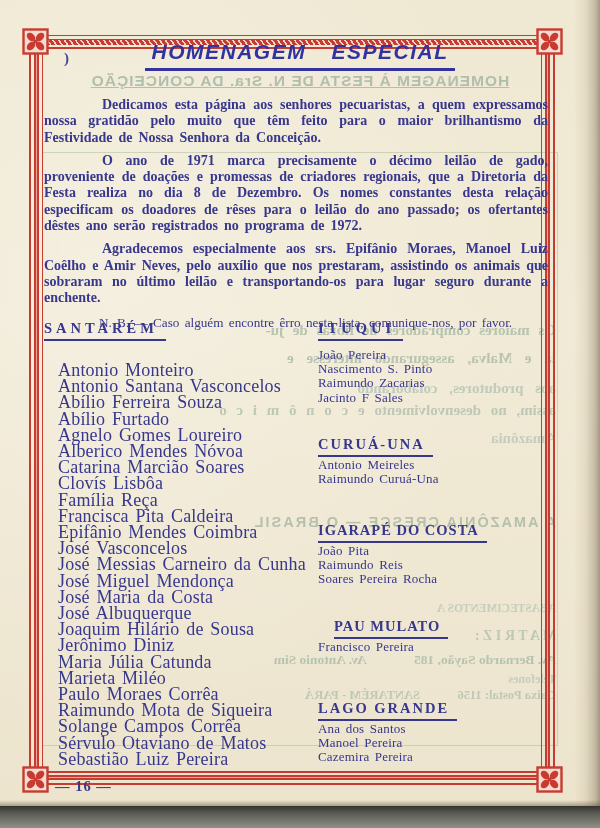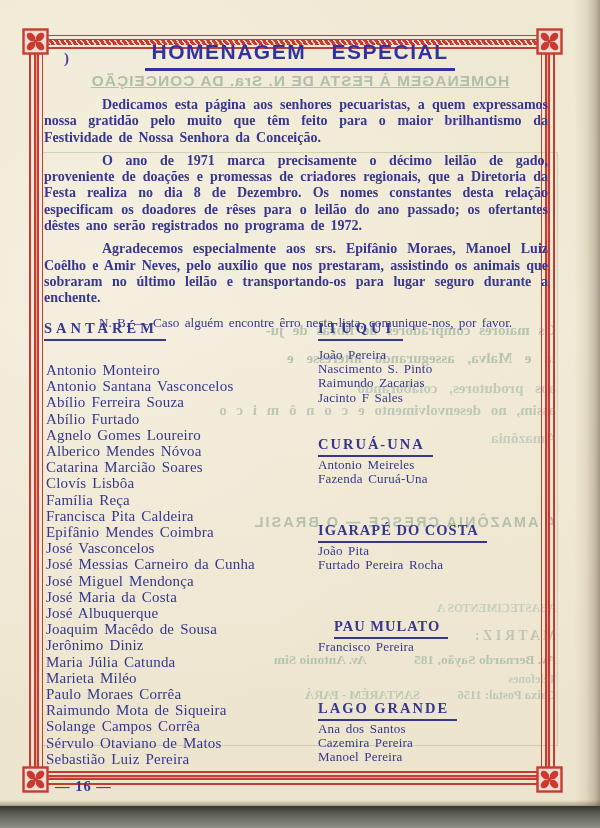--- a/index.html
+++ b/index.html
@@ -36,34 +36,34 @@
   .rosette{position:absolute;width:27px;height:27px;}
   .rosette.tl{left:-7px;top:-7px}.rosette.tr{right:-8px;top:-7px}
   .rosette.bl{left:-7px;bottom:-8px}.rosette.br{right:-8px;bottom:-8px}
   
   .bleed{position:absolute;left:44px;width:512px;color:#b5c2ad;
     transform:scaleX(-1);font-weight:bold;white-space:nowrap;opacity:.95;}
   .bleed-box{position:absolute;left:42px;top:152px;width:514px;height:592px;
     border:1px solid rgba(150,172,140,.40);}
   
   .ink{color:#37378e}
-  .title-wrap{position:absolute;left:44px;top:40px;width:512px;text-align:center;}
+  .title-wrap{position:absolute;left:44px;top:40px;width:512px;text-align:center;font-style:italic;}
   .title{display:inline-block;font-family:"Liberation Sans",sans-serif;font-weight:700;
     font-size:21px;letter-spacing:1.5px;word-spacing:18px;color:#3232a0;
     border-bottom:3px solid #3232a0;padding:0 6px 4px 6px;}
   .stray{position:absolute;left:64px;top:50px;font-size:15px;font-weight:bold;color:#44449a;}
   .paras{position:absolute;left:44px;top:97px;width:512px;}
   .para{margin:0 8px 7px 0;text-align:justify;font-size:14px;line-height:16.3px;
     font-weight:700;word-spacing:2.5px;text-indent:58px;}
   .nb{margin-top:8px;font-size:13.2px;font-weight:400;text-indent:55px;word-spacing:2px;}
   .sec-head{position:absolute;font-size:14.5px;font-weight:700;margin-top:14px;}
   .sec-head span{display:inline-block;border-bottom:2.5px solid #37378e;padding:0 8px 2px 0;}
   .ls-wide span{letter-spacing:4px;} .ls-mid span{letter-spacing:2px;} .ls-narrow span{letter-spacing:1px;}
   .namelist{position:absolute;font-weight:400;letter-spacing:.2px;word-spacing:2px;}
-  .namelist.lcol{font-size:15px;line-height:16.2px;}
+  .namelist.lcol{font-size:18px;line-height:16.2px;margin-left:12px;}
   .namelist.rcol{font-size:13px;line-height:14.2px;}
   .pageno{position:absolute;left:55px;top:778px;font-size:14.5px;font-weight:700;letter-spacing:1px;}
 </style>
 </head>
 <body>
 
 <div class="bleed-box"></div>
 <div class="bleed" style="top:72px;text-align:center;font-family:'Liberation Sans',sans-serif;font-size:15.5px;letter-spacing:1px;text-decoration:underline;color:#aebcaa">HOMENAGEM À FESTA DE N. Sra. DA CONCEIÇÃO</div>
 <div class="bleed" style="top:322px;font-size:15px;padding-left:95px;word-spacing:5px">Os maiores compradores de fibras de ju-</div>
 <div class="bleed" style="top:350px;font-size:15px;padding-left:95px;word-spacing:9px">la e Malva, assegurando interesse e</div>
@@ -153,21 +153,21 @@
     <div>Catarina Marcião Soares</div>
     <div>Clovís Lisbôa</div>
     <div>Família Reça</div>
     <div>Francisca Pita Caldeira</div>
     <div>Epifânio Mendes Coimbra</div>
     <div>José Vasconcelos</div>
     <div>José Messias Carneiro da Cunha</div>
     <div>José Miguel Mendonça</div>
     <div>José Maria da Costa</div>
     <div>José Albuquerque</div>
-    <div>Joaquim Macêdo de Sousa</div>
+    <div>Joaquim Hilário de Sousa</div>
     <div>Jerônimo Diniz</div>
     <div>Maria Júlia Catunda</div>
     <div>Marieta Miléo</div>
     <div>Paulo Moraes Corrêa</div>
     <div>Raimundo Mota de Siqueira</div>
     <div>Solange Campos Corrêa</div>
     <div>Sérvulo Otaviano de Matos</div>
     <div>Sebastião Luiz Pereira</div>
   </div>
 
@@ -181,47 +181,48 @@
     <div>Raimundo Zacarias</div>
     <div>Jacinto F Sales</div>
   </div>
 
 <div class="sec-head ls-mid ink" style="left:318px;top:422px">
   <span>CURUÁ-UNA</span>
 </div>
 <div class="namelist rcol ink" style="left:318px;top:458px;width:230px">
 
 <div>Antonio Meireles</div>
-    <div>Fazenda Curuá-Una</div>
+    <div>Raimundo Curuá-Una</div>
   </div>
 
 <div class="sec-head ls-narrow ink" style="left:318px;top:508px">
   <span>IGARAPÉ DO COSTA</span>
 </div>
 <div class="namelist rcol ink" style="left:318px;top:544px;width:230px">
 
 <div>João Pita</div>
-    <div>Furtado Pereira Rocha</div>
+    <div>Raimundo Reis</div>
+    <div>Soares Pereira Rocha</div>
   </div>
 
 <div class="sec-head ls-narrow ink" style="left:334px;top:604px">
   <span>PAU MULATO</span>
 </div>
 <div class="namelist rcol ink" style="left:318px;top:640px;width:230px">
 
 <div>Francisco Pereira</div>
   </div>
 
 <div class="sec-head ls-mid ink" style="left:318px;top:686px">
   <span>LAGO GRANDE</span>
 </div>
 <div class="namelist rcol ink" style="left:318px;top:722px;width:230px">
 
 <div>Ana dos Santos</div>
+    <div>Manoel Pereira</div>
     <div>Cazemira Pereira</div>
-    <div>Manoel Pereira</div>
   </div>
 
 <div class="pageno ink">— 16 —</div>
 
 <div class="edge-right"></div>
 <div class="edge-bottom-shadow"></div>
 <div class="scan-table"></div>
 
 </body></html>

